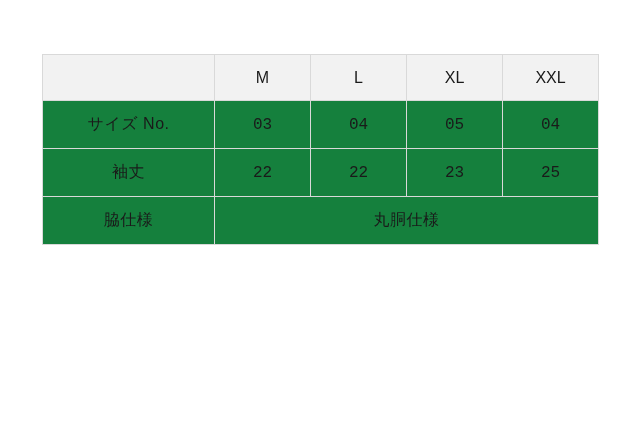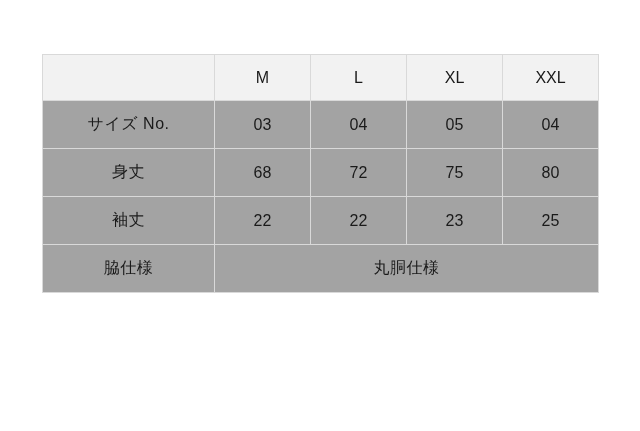--- a/index.html
+++ b/index.html
@@ -34,39 +34,39 @@
   table.size-table th,
   table.size-table td {
     border: 1px solid #d9d9d9;
     height: 47px;
     padding: 0 4px;
     text-align: center;
     vertical-align: middle;
     font-weight: normal;
     font-size: 16px;
     color: #1a1a1a;
-    background: #a3a3a3;
+    background: #15803d;
   }
   table.size-table thead th {
     background: #f2f2f2;
     height: 45px;
     font-size: 16px;
   }
   table.size-table thead th.corner {
     background: #f2f2f2;
   }
   col.label-col { width: 172px; }
   col.size-col  { width: 96px; }
   .row-label {
     font-size: 16px;
     letter-spacing: 0.5px;
   }
   .value {
     font-size: 16px;
-    font-family: Liberation Sans, sans-serif;
+    font-family: Liberation Mono, monospace;
   }
   .merged-note {
     font-size: 16px;
     letter-spacing: 0.5px;
     text-align: center;
     margin-top: 36px;
   }
 </style>
 </head>
 <body>
@@ -92,27 +92,20 @@
       </thead>
       <tbody>
         <tr>
           <td class="row-label">サイズ No.</td>
           <td class="value">03</td>
           <td class="value">04</td>
           <td class="value">05</td>
           <td class="value">04</td>
         </tr>
         <tr>
-          <td class="row-label">身丈</td>
-          <td class="value">68</td>
-          <td class="value">72</td>
-          <td class="value">75</td>
-          <td class="value">80</td>
-        </tr>
-        <tr>
           <td class="row-label">袖丈</td>
           <td class="value">22</td>
           <td class="value">22</td>
           <td class="value">23</td>
           <td class="value">25</td>
         </tr>
         <tr>
           <td class="row-label">脇仕様</td>
           <td class="merged-note" colspan="4">丸胴仕様</td>
         </tr>

